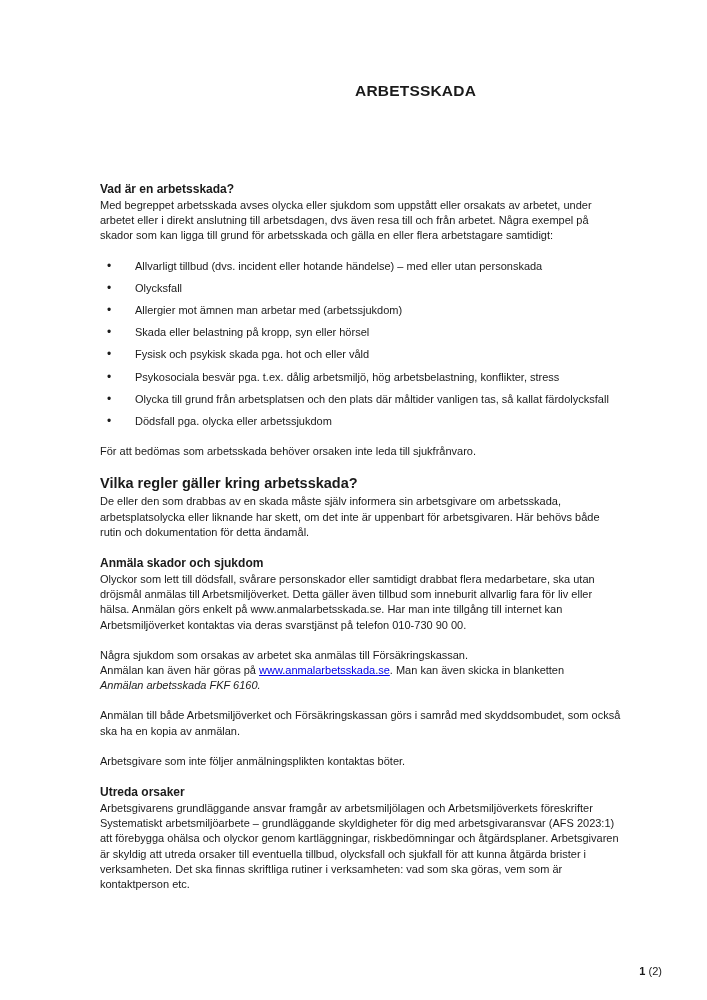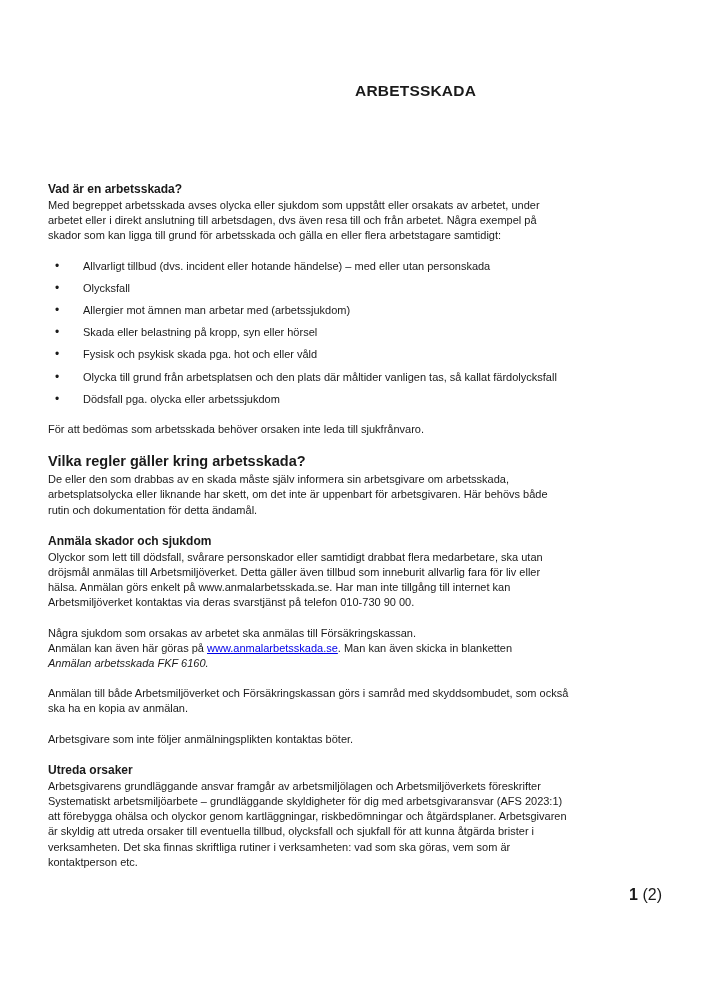--- a/index.html
+++ b/index.html
@@ -26,21 +26,21 @@
     font-size: 15.5px;
     font-weight: bold;
     line-height: 18px;
     letter-spacing: 0.2px;
   }
   .doc-subtitle {
     font-size: 12px;
     line-height: 16px;
   }
   .doc-body {
-    margin-left: 48px;
+    margin-left: 100px;
     width: 522px;
     padding-top: 74px;
     font-size: 11px;
     line-height: 15.2px;
   }
   .h2 {
     font-size: 14.5px;
     font-weight: bold;
     line-height: 18px;
     margin-top: 12px;
@@ -73,23 +73,23 @@
     font-size: 12px;
   }
   .italic { font-style: italic; }
   a.doc-link {
     color: #0000e8;
     text-decoration: underline;
     cursor: pointer;
   }
   .page-footer {
     position: absolute;
-    top: 888px;
+    top: 964px;
     right: 45px;
-    font-size: 16px;
+    font-size: 11px;
     line-height: 14px;
   }
   .page-footer .pagenum-bold { font-weight: bold; }
 </style>
 </head>
 <body>
 
 <div class="page">
 
   <div class="title-block">
@@ -98,20 +98,21 @@
 
   <div class="doc-body">
       <div class="h3">Vad är en arbetsskada?</div>
       <p><span>Med begreppet arbetsskada avses olycka eller sjukdom som uppstått eller orsakats av arbetet, under arbetet eller i direkt anslutning till arbetsdagen, dvs även resa till och från arbetet. Några exempel på skador som kan ligga till grund för arbetsskada och gälla en eller flera arbetstagare samtidigt:</span></p>
       <ul class="bullets">
         <li>Allvarligt tillbud (dvs. incident eller hotande händelse) – med eller utan personskada</li>
         <li>Olycksfall</li>
         <li>Allergier mot ämnen man arbetar med (arbetssjukdom)</li>
         <li>Skada eller belastning på kropp, syn eller hörsel</li>
         <li>Fysisk och psykisk skada pga. hot och eller våld</li>
+        <li>Psykosociala besvär pga. t.ex. dålig arbetsmiljö, hög arbetsbelastning, konflikter, stress</li>
         <li>Olycka till grund från arbetsplatsen och den plats där måltider vanligen tas, så kallat färdolycksfall</li>
         <li>Dödsfall pga. olycka eller arbetssjukdom</li>
       </ul>
       <p><span>För att bedömas som arbetsskada behöver orsaken inte leda till sjukfrånvaro.</span></p>
       <div class="h2">Vilka regler gäller kring arbetsskada?</div>
       <p><span>De eller den som drabbas av en skada måste själv informera sin arbetsgivare om arbetsskada, arbetsplatsolycka eller liknande har skett, om det inte är uppenbart för arbetsgivaren. Här behövs både rutin och dokumentation för detta ändamål.</span></p>
       <div class="h3">Anmäla skador och sjukdom</div>
       <p><span>Olyckor som lett till dödsfall, svårare personskador eller samtidigt drabbat flera medarbetare, ska utan dröjsmål anmälas till Arbetsmiljöverket. Detta gäller även tillbud som inneburit allvarlig fara för liv eller hälsa. Anmälan görs enkelt på www.anmalarbetsskada.se. Har man inte tillgång till internet kan Arbetsmiljöverket kontaktas via deras svarstjänst på telefon 010-730 90 00.</span></p>
       <p><span>Några sjukdom som orsakas av arbetet ska anmälas till Försäkringskassan.</span><br><span>Anmälan kan även här göras på </span><a class="doc-link" href="#">www.anmalarbetsskada.se</a><span>. Man kan även skicka in blanketten</span><br><span class="italic">Anmälan arbetsskada FKF 6160.</span></p>
       <p><span>Anmälan till både Arbetsmiljöverket och Försäkringskassan görs i samråd med skyddsombudet, som också ska ha en kopia av anmälan.</span></p>

